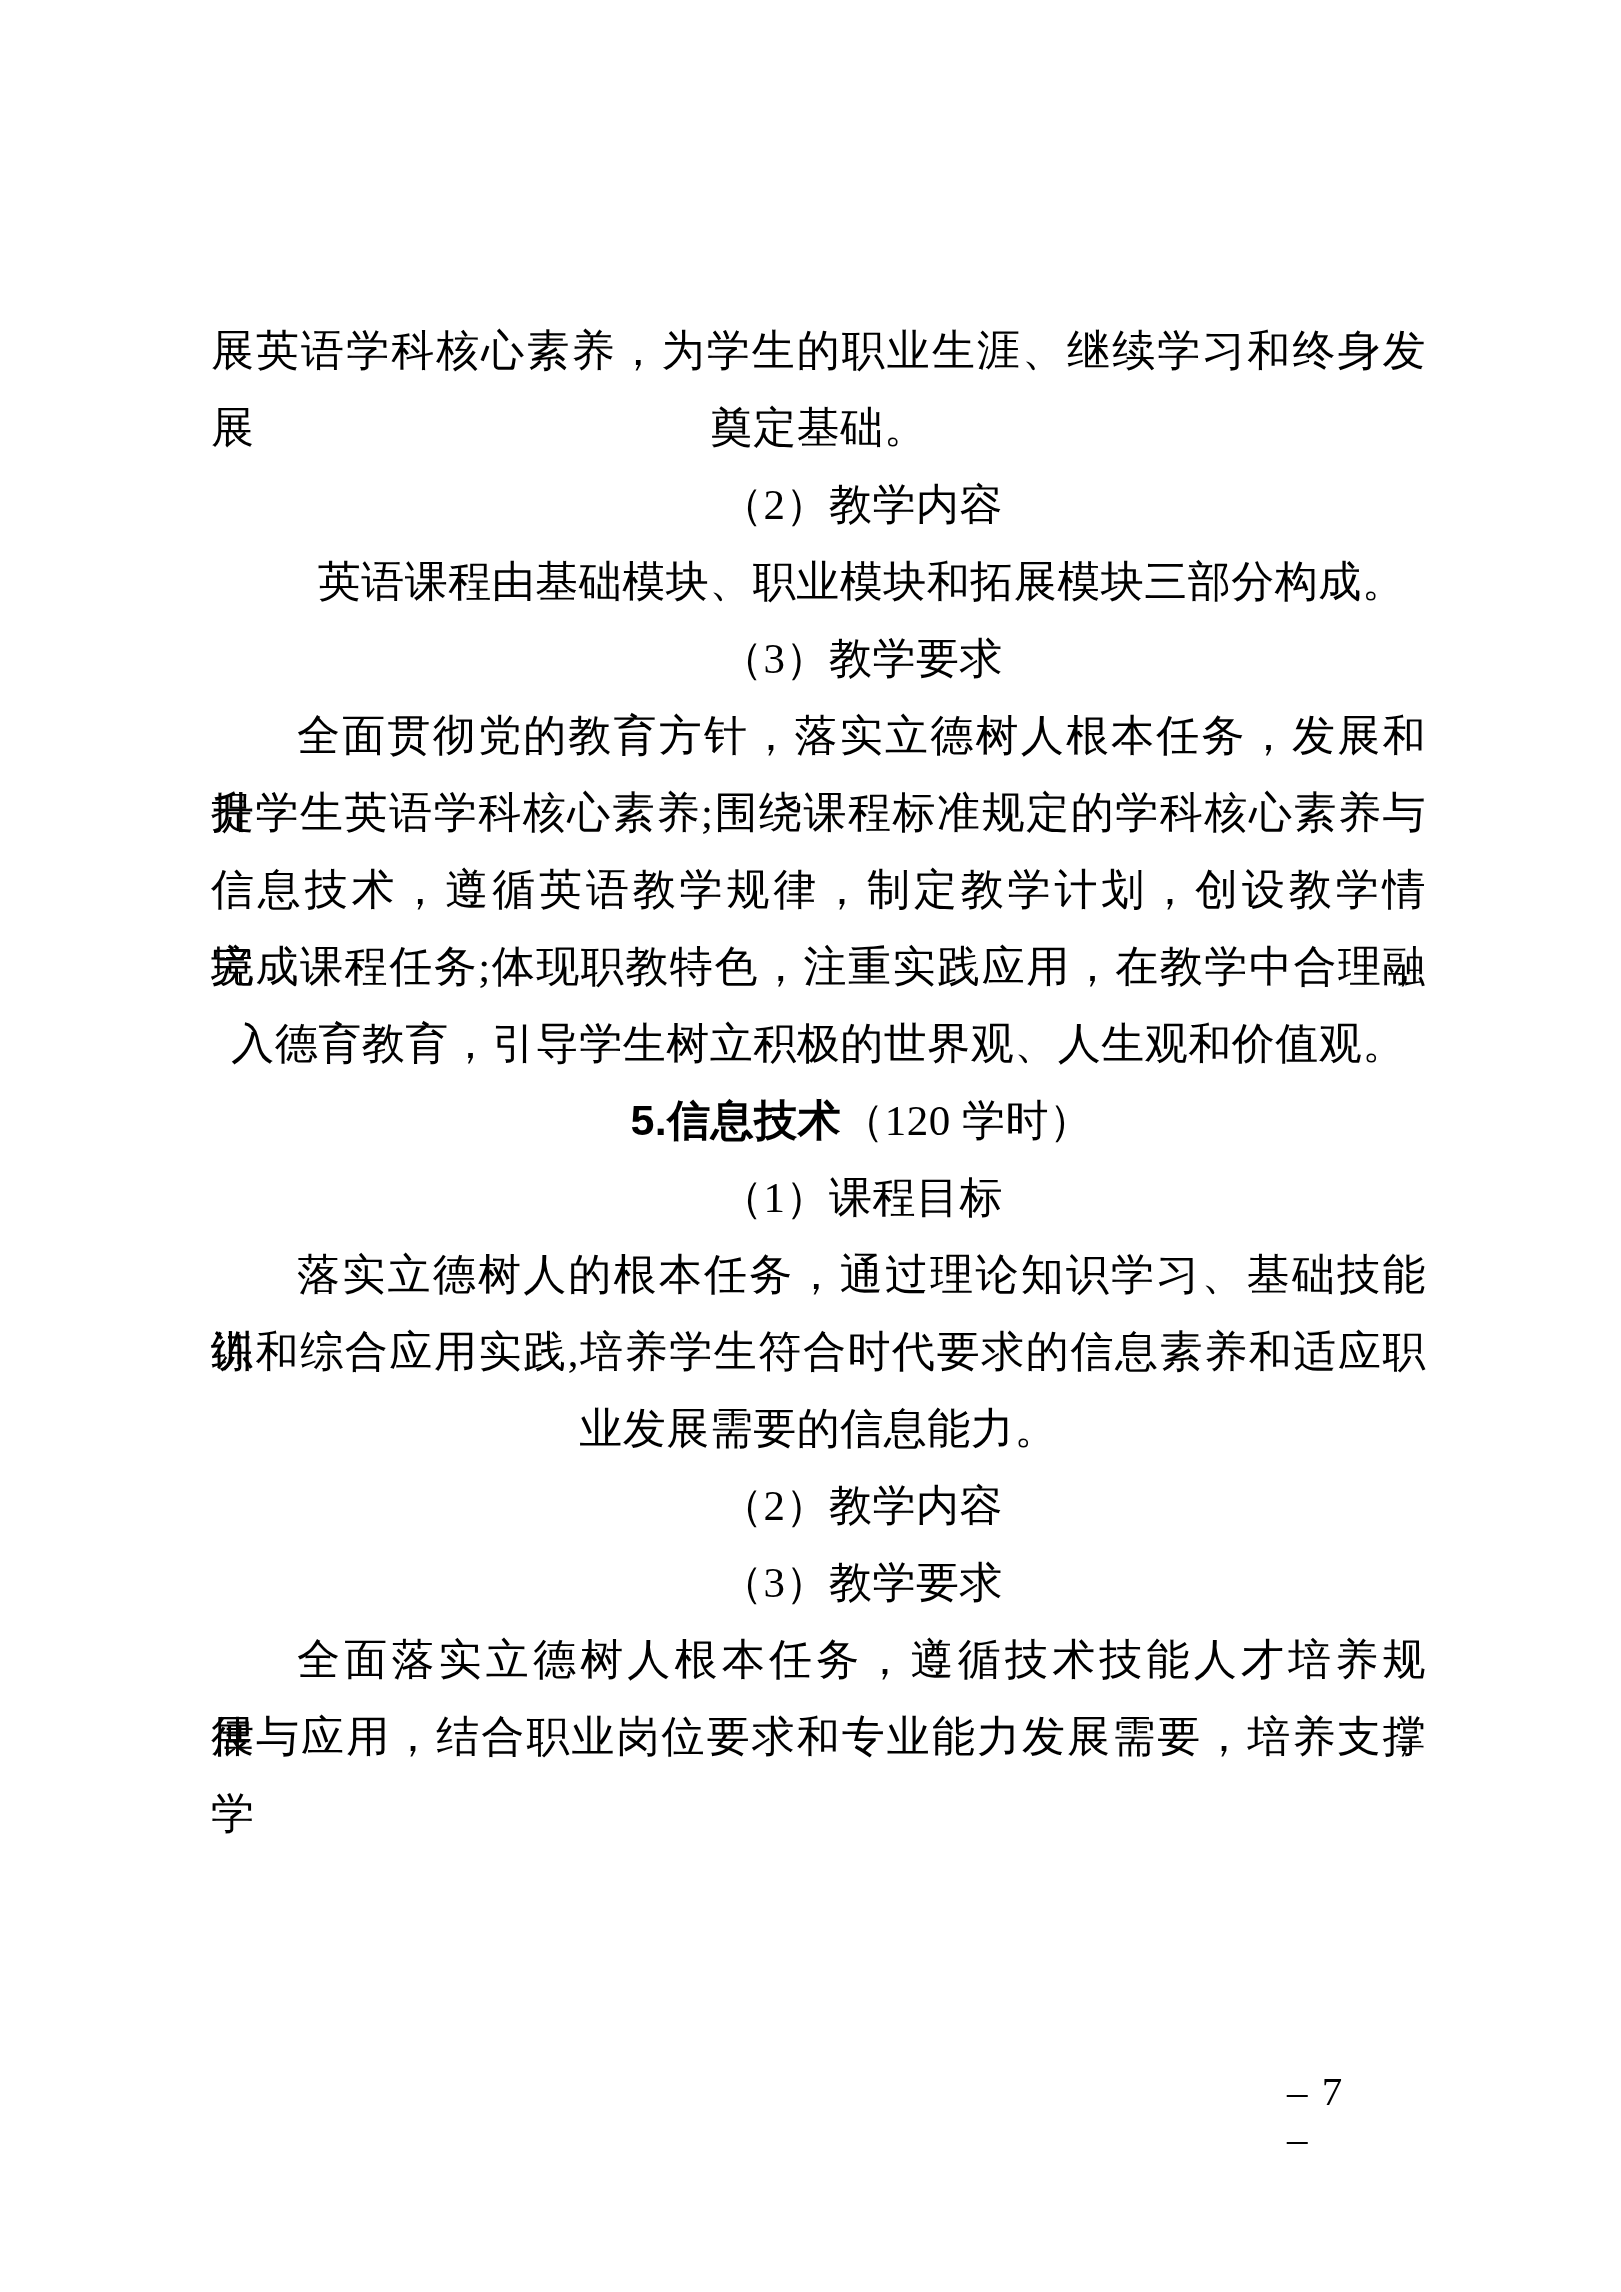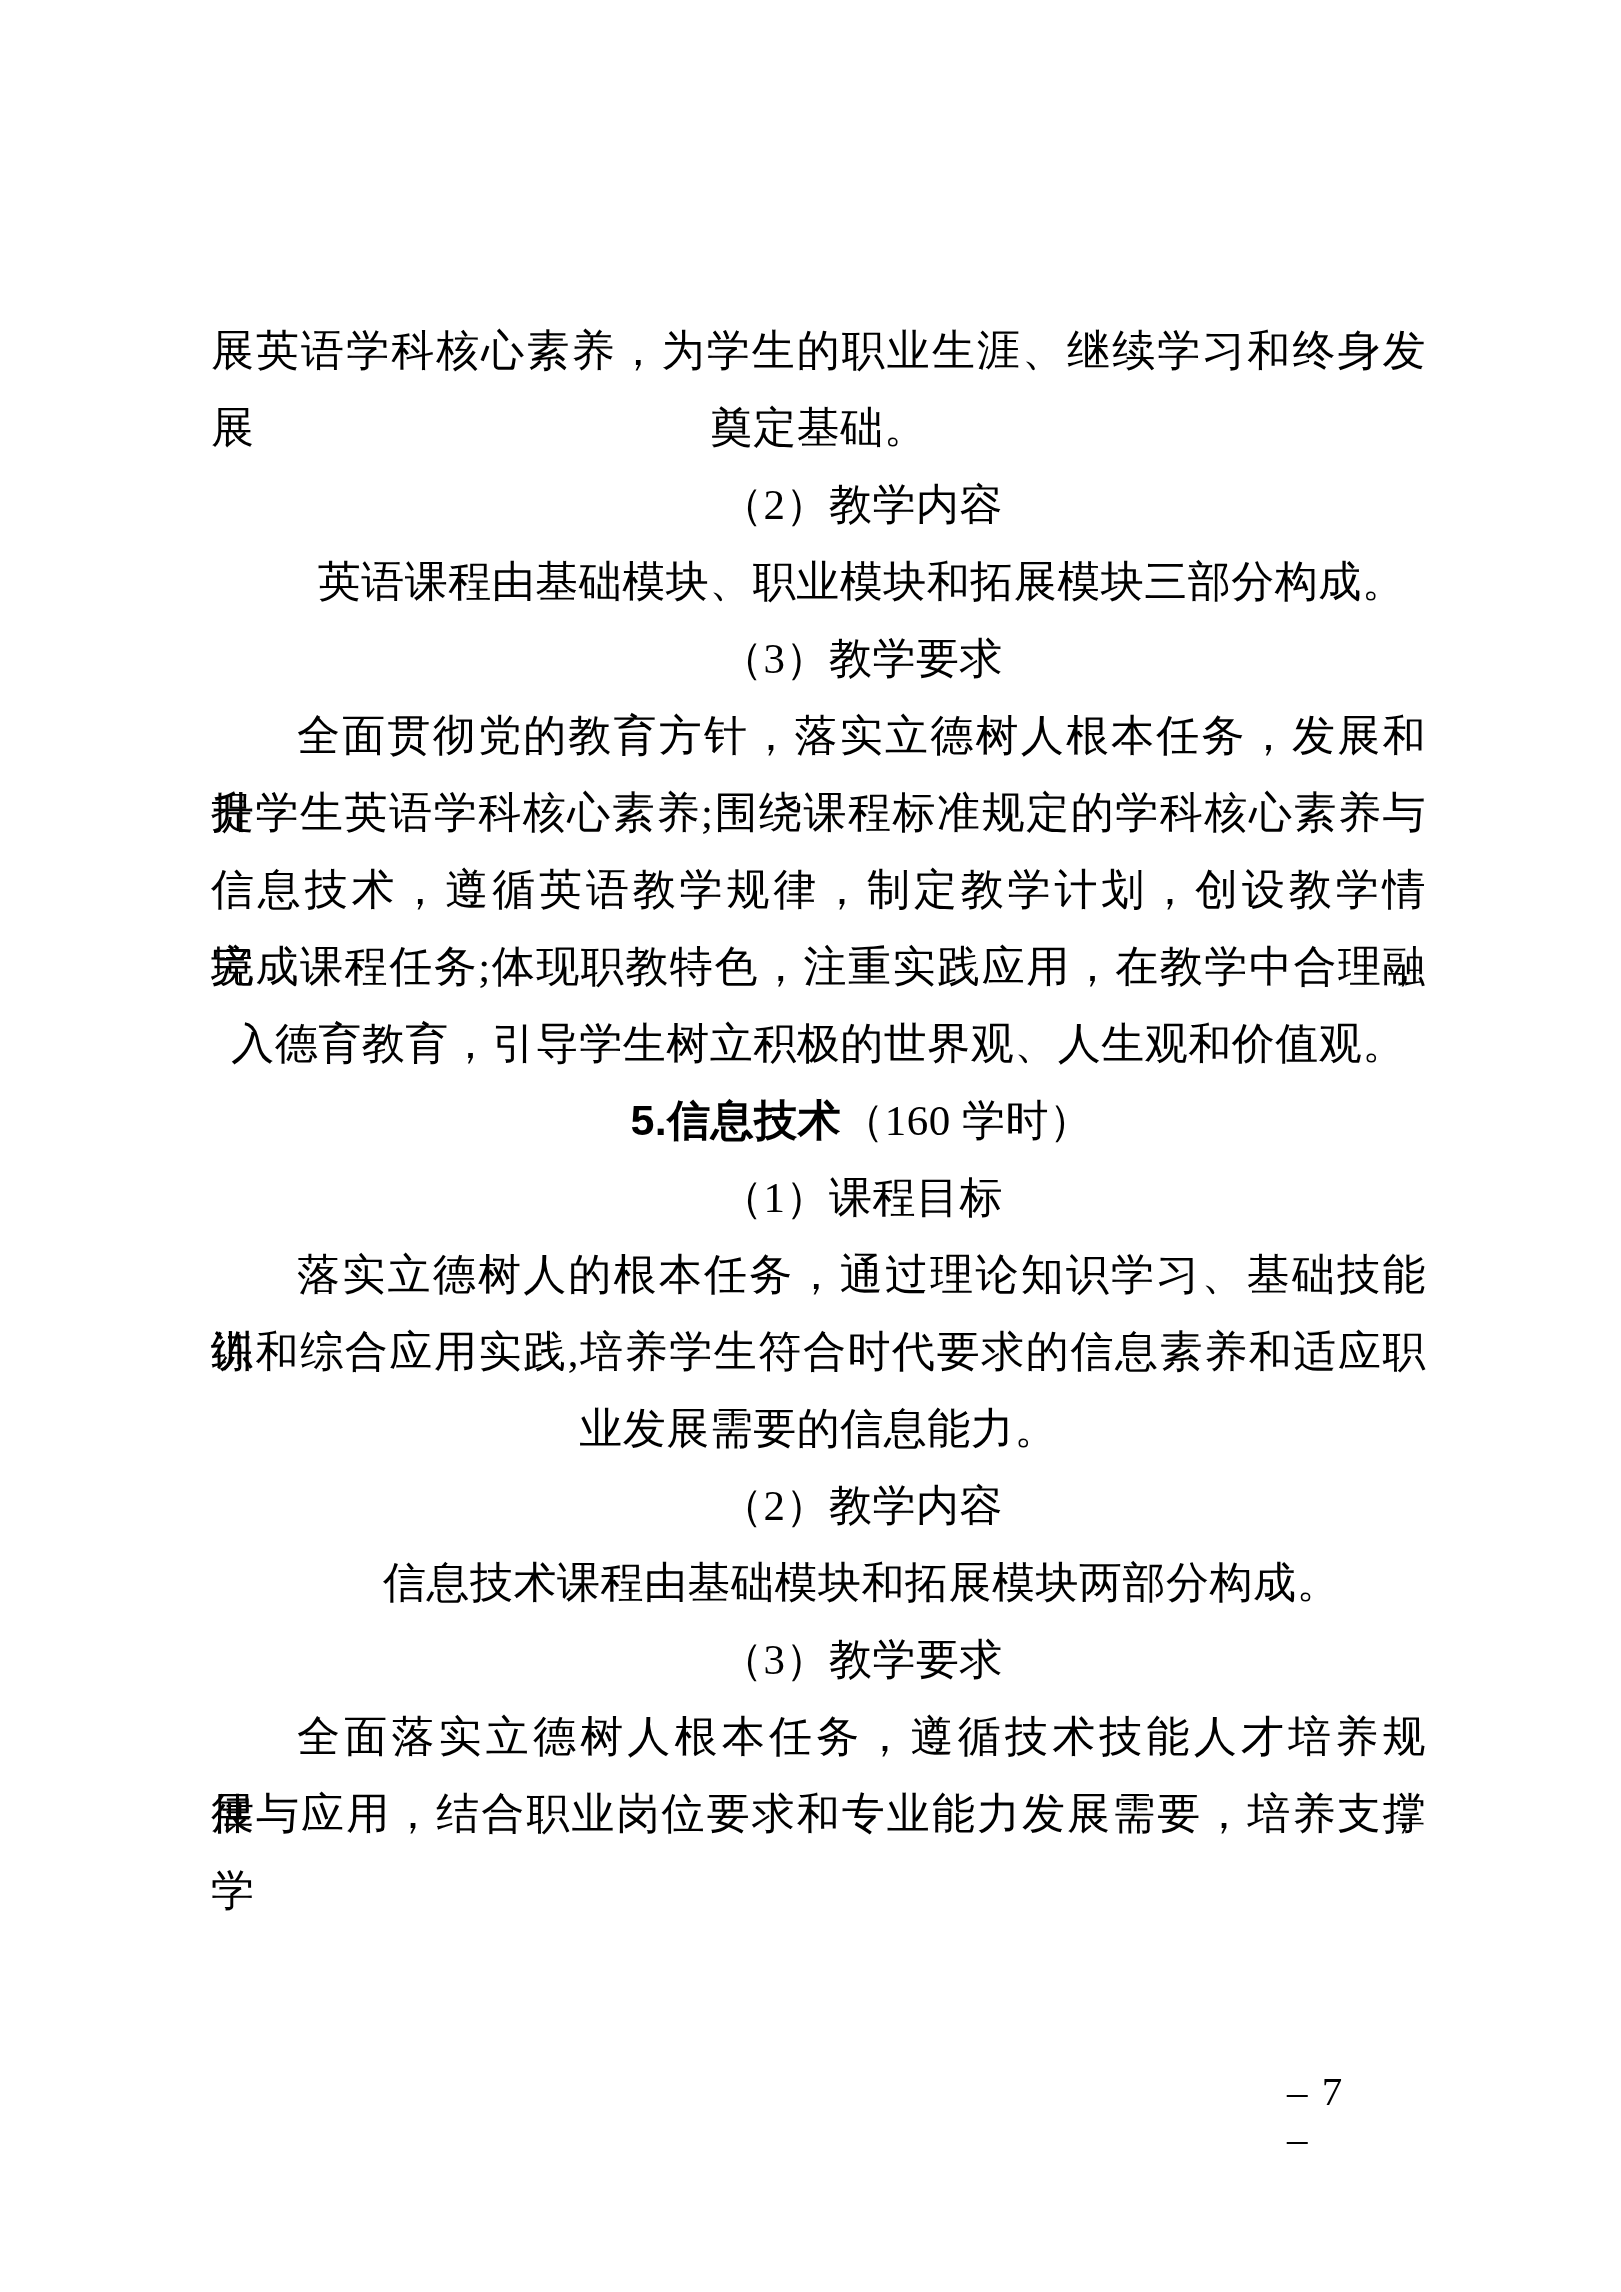--- a/index.html
+++ b/index.html
@@ -69,28 +69,27 @@
     <div class="line">奠定基础。</div>
     <div class="line ind">（2）教学内容</div>
     <div class="line ind">英语课程由基础模块、职业模块和拓展模块三部分构成。</div>
     <div class="line ind">（3）教学要求</div>
     <div class="line ind fill">全面贯彻党的教育方针，落实立德树人根本任务，发展和提</div>
     <div class="line fill">升学生英语学科核心素养;围绕课程标准规定的学科核心素养与</div>
     <div class="line fill">信息技术，遵循英语教学规律，制定教学计划，创设教学情境，</div>
     <div class="line fill">完成课程任务;体现职教特色，注重实践应用，在教学中合理融</div>
     <div class="line">入德育教育，引导学生树立积极的世界观、人生观和价值观。</div>
     <div class="line ind">
-      <span class="hd-bold">5.信息技术</span><span>（160 学时）</span>
+      <span class="hd-bold">5.信息技术</span><span>（120 学时）</span>
     </div>
     <div class="line ind">（1）课程目标</div>
     <div class="line ind fill">落实立德树人的根本任务，通过理论知识学习、基础技能训</div>
     <div class="line fill">练和综合应用实践,培养学生符合时代要求的信息素养和适应职</div>
     <div class="line">业发展需要的信息能力。</div>
     <div class="line ind">（2）教学内容</div>
-    <div class="line ind">信息技术课程由基础模块和拓展模块两部分构成。</div>
     <div class="line ind">（3）教学要求</div>
     <div class="line ind fill">全面落实立德树人根本任务，遵循技术技能人才培养规律，</div>
     <div class="line fill">展与应用，结合职业岗位要求和专业能力发展需要，培养支撑学</div>
   </div>
 
   <div class="page-number">– 7 –</div>
 
 </div>
 
 

